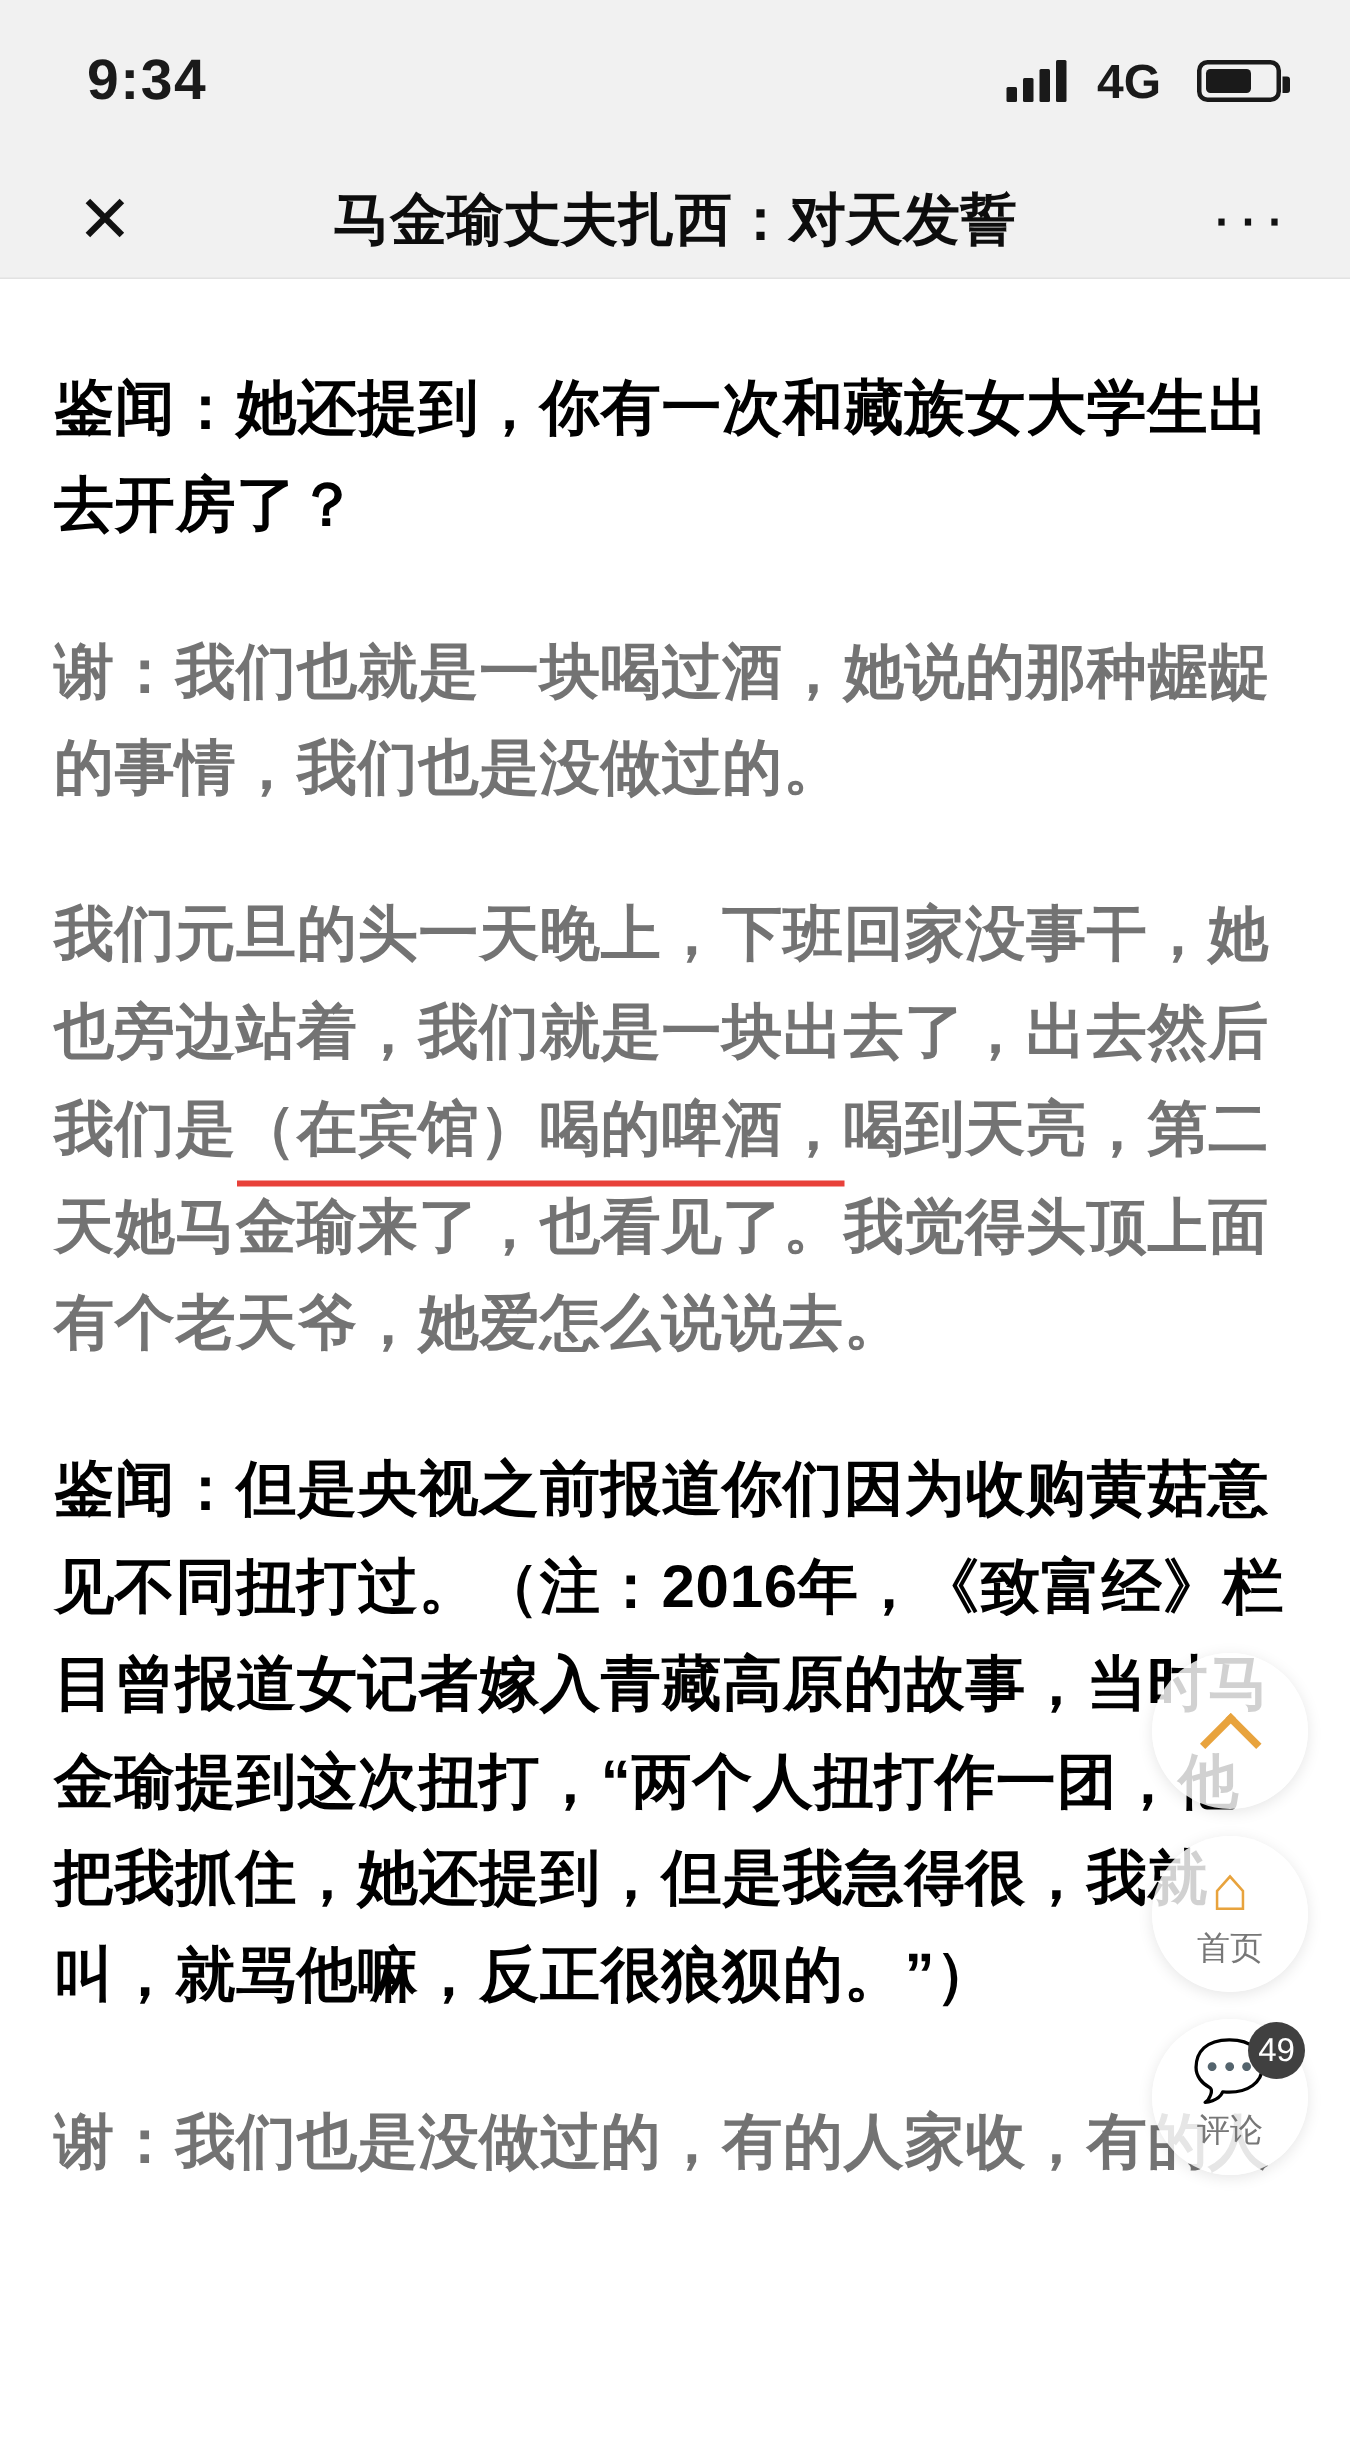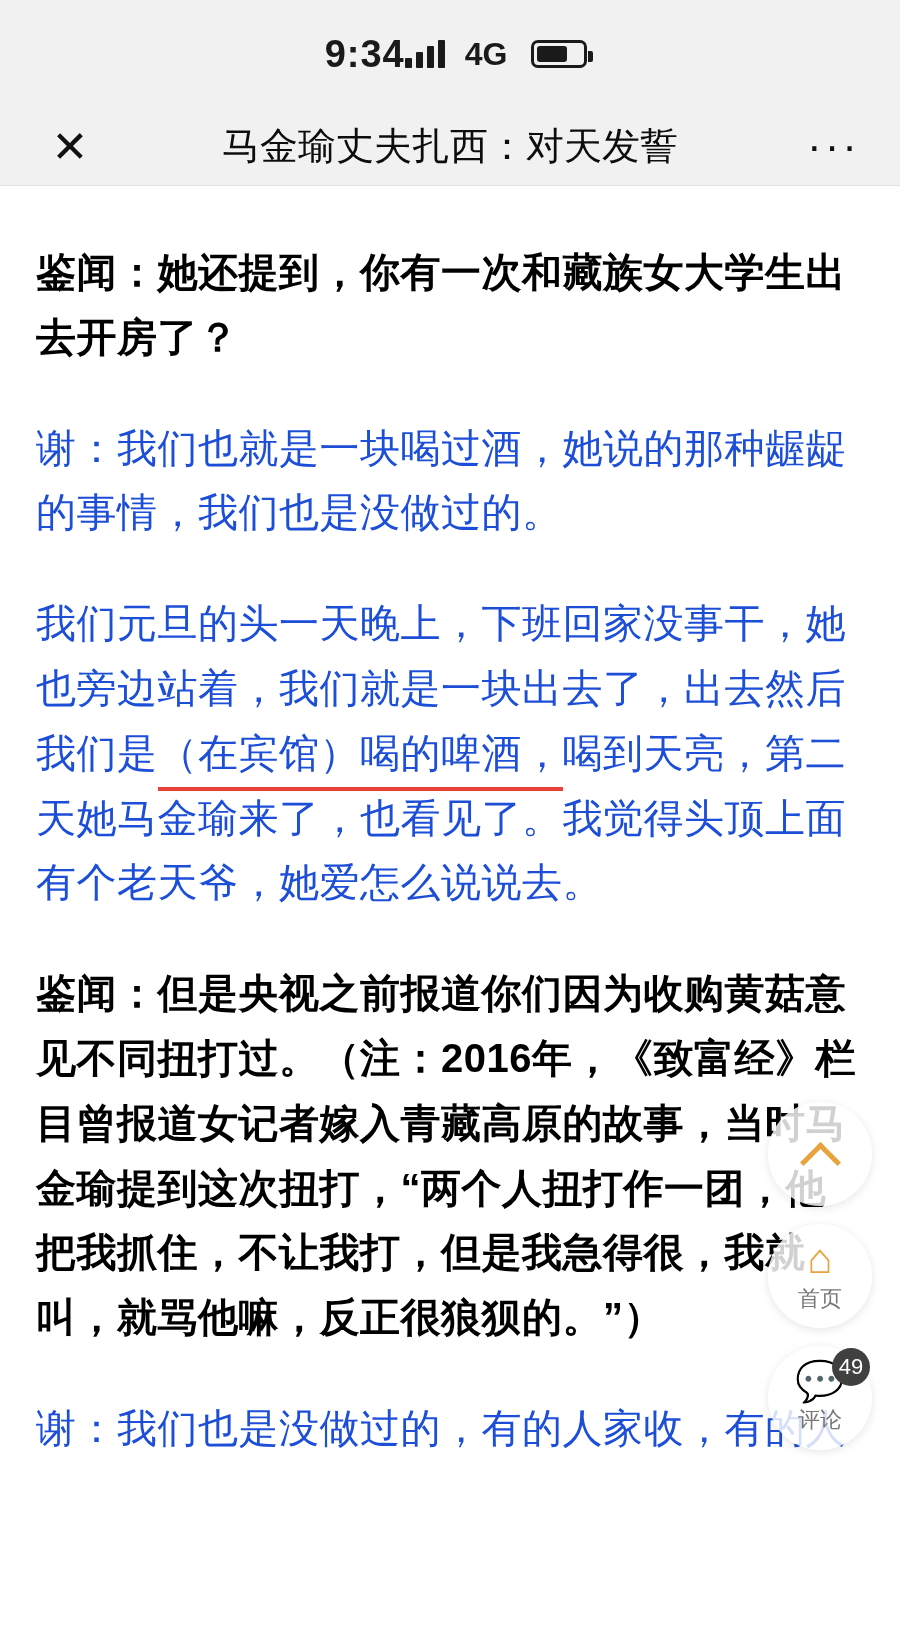--- a/index.html
+++ b/index.html
@@ -14,21 +14,21 @@
     overflow: hidden;
     position: relative;
   }
 
   
   .status-bar {
     height: 108px;
     background: #f1f1f1;
     display: flex;
     align-items: center;
-    justify-content: center;
+    justify-content: space-between;
     padding: 0 46px 0 58px;
     box-sizing: border-box;
   }
   .status-time {
     font-size: 38px;
     font-weight: 600;
     color: #1a1a1a;
     letter-spacing: 1px;
   }
   .status-right {
@@ -107,21 +107,21 @@
     text-align: center;
     cursor: pointer;
   }
   .nav-title {
     position: absolute;
     left: 0;
     right: 0;
     text-align: center;
     font-size: 38px;
     color: #0d0d0d;
-    font-weight: 400;
+    font-weight: 700;
     pointer-events: none;
     white-space: nowrap;
     overflow: hidden;
   }
   .nav-more {
     margin-left: auto;
     font-size: 44px;
     letter-spacing: 3px;
     color: #111;
     line-height: 0.6;
@@ -131,24 +131,25 @@
 
   
   .article {
     padding: 54px 36px 0 36px;
     box-sizing: border-box;
     width: 900px;
   }
   .para {
     font-size: 40px;
     line-height: 1.62;
-    color: #1d4ed8;
+    color: #737373;
     margin: 0 0 46px 0;
     letter-spacing: 0.5px;
     word-break: break-all;
+    font-weight: bold;
   }
   .para.q {
     font-weight: 700;
     color: #000;
   }
   .highlight-underline {
     border-bottom: 4px solid #e8413a;
     padding-bottom: 12px;
   }
 
@@ -242,21 +243,21 @@
 <div class="nav-bar">
   <div class="nav-close">✕</div>
   <div class="nav-title">马金瑜丈夫扎西：对天发誓</div>
   <div class="nav-more">···</div>
 </div>
 
 <div class="article">
   <p class="para q">鉴闻：她还提到，你有一次和藏族女大学生出去开房了？</p>
   <p class="para">谢：我们也就是一块喝过酒，她说的那种龌龊的事情，我们也是没做过的。</p>
   <p class="para"><span>我们元旦的头一天晚上，下班回家没事干，她也旁边站着，我们就是一块出去了，出去然后我们是</span><span class="highlight-underline">（在宾馆）喝的啤酒，</span><span>喝到天亮，第二天她马金瑜来了，也看见了。我觉得头顶上面有个老天爷，她爱怎么说说去。</span></p>
-  <p class="para q">鉴闻：但是央视之前报道你们因为收购黄菇意见不同扭打过。（注：2016年，《致富经》栏目曾报道女记者嫁入青藏高原的故事，当时马金瑜提到这次扭打，“两个人扭打作一团，他把我抓住，不让我打，但是我急得很，我就叫，就骂他嘛，反正很狼狈的。”）</p>
+  <p class="para q">鉴闻：但是央视之前报道你们因为收购黄菇意见不同扭打过。（注：2016年，《致富经》栏目曾报道女记者嫁入青藏高原的故事，当时马金瑜提到这次扭打，“两个人扭打作一团，他把我抓住，她还提到，但是我急得很，我就叫，就骂他嘛，反正很狼狈的。”）</p>
   <p class="para">谢：我们也是没做过的，有的人家收，有的人</p>
 </div>
 
 <div class="float-stack">
   <div class="float-btn">
     <div class="chevron-up"></div>
   </div>
   <div class="float-btn">
     <div class="glyph home-glyph">⌂</div>
     <div class="label">首页</div>

